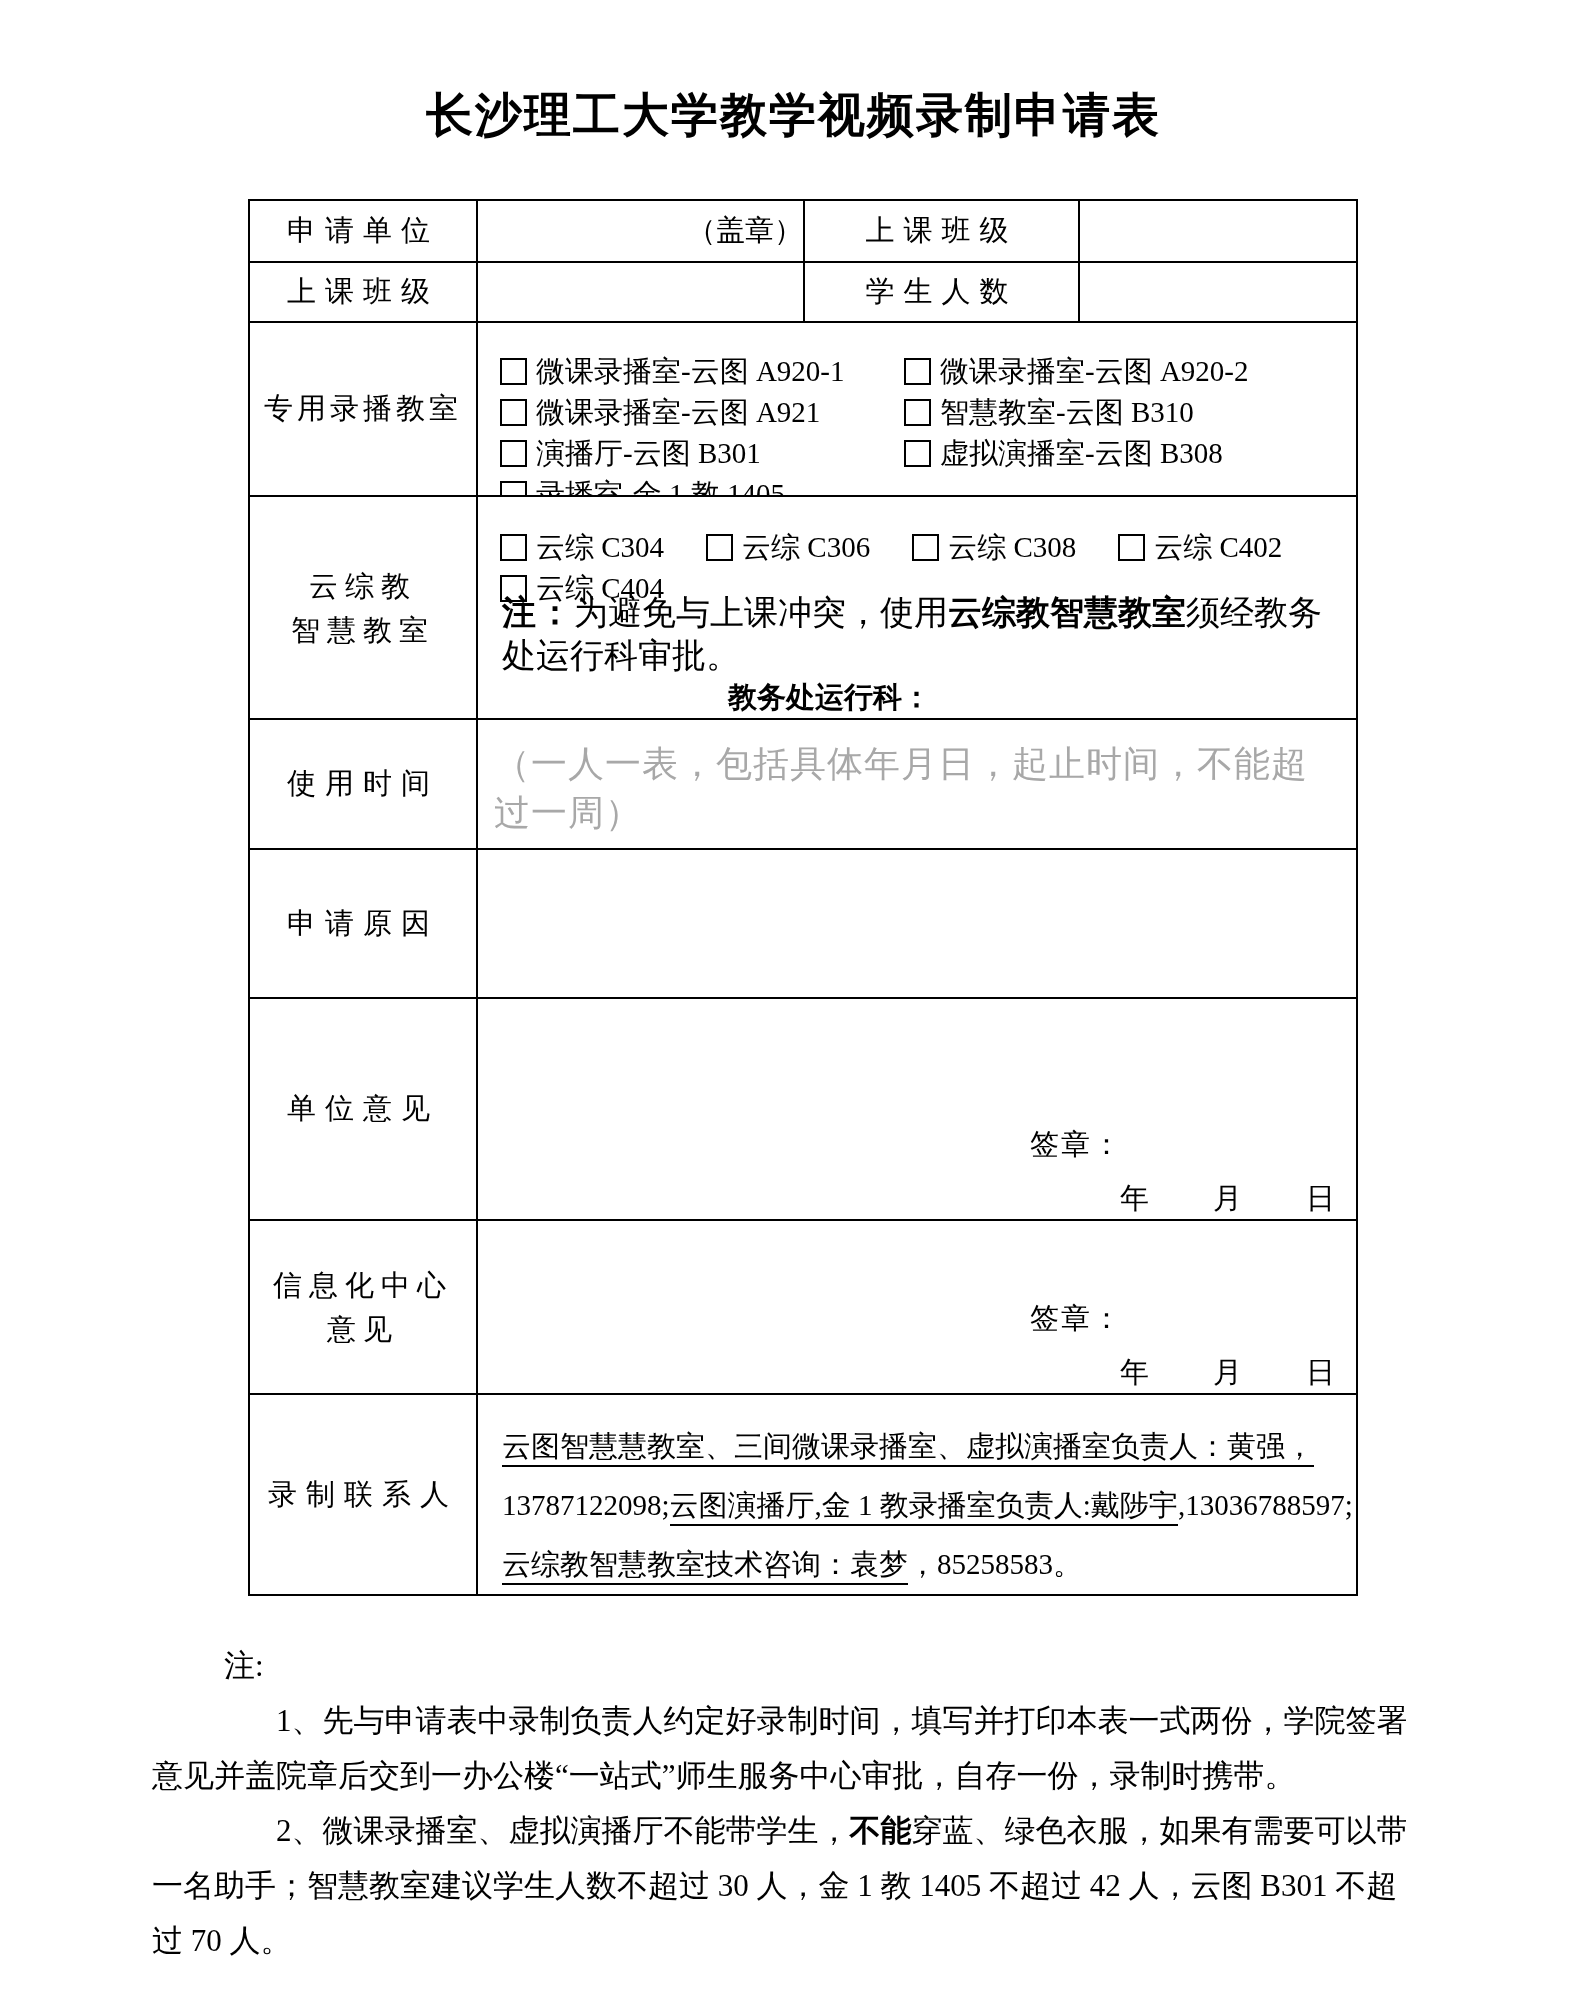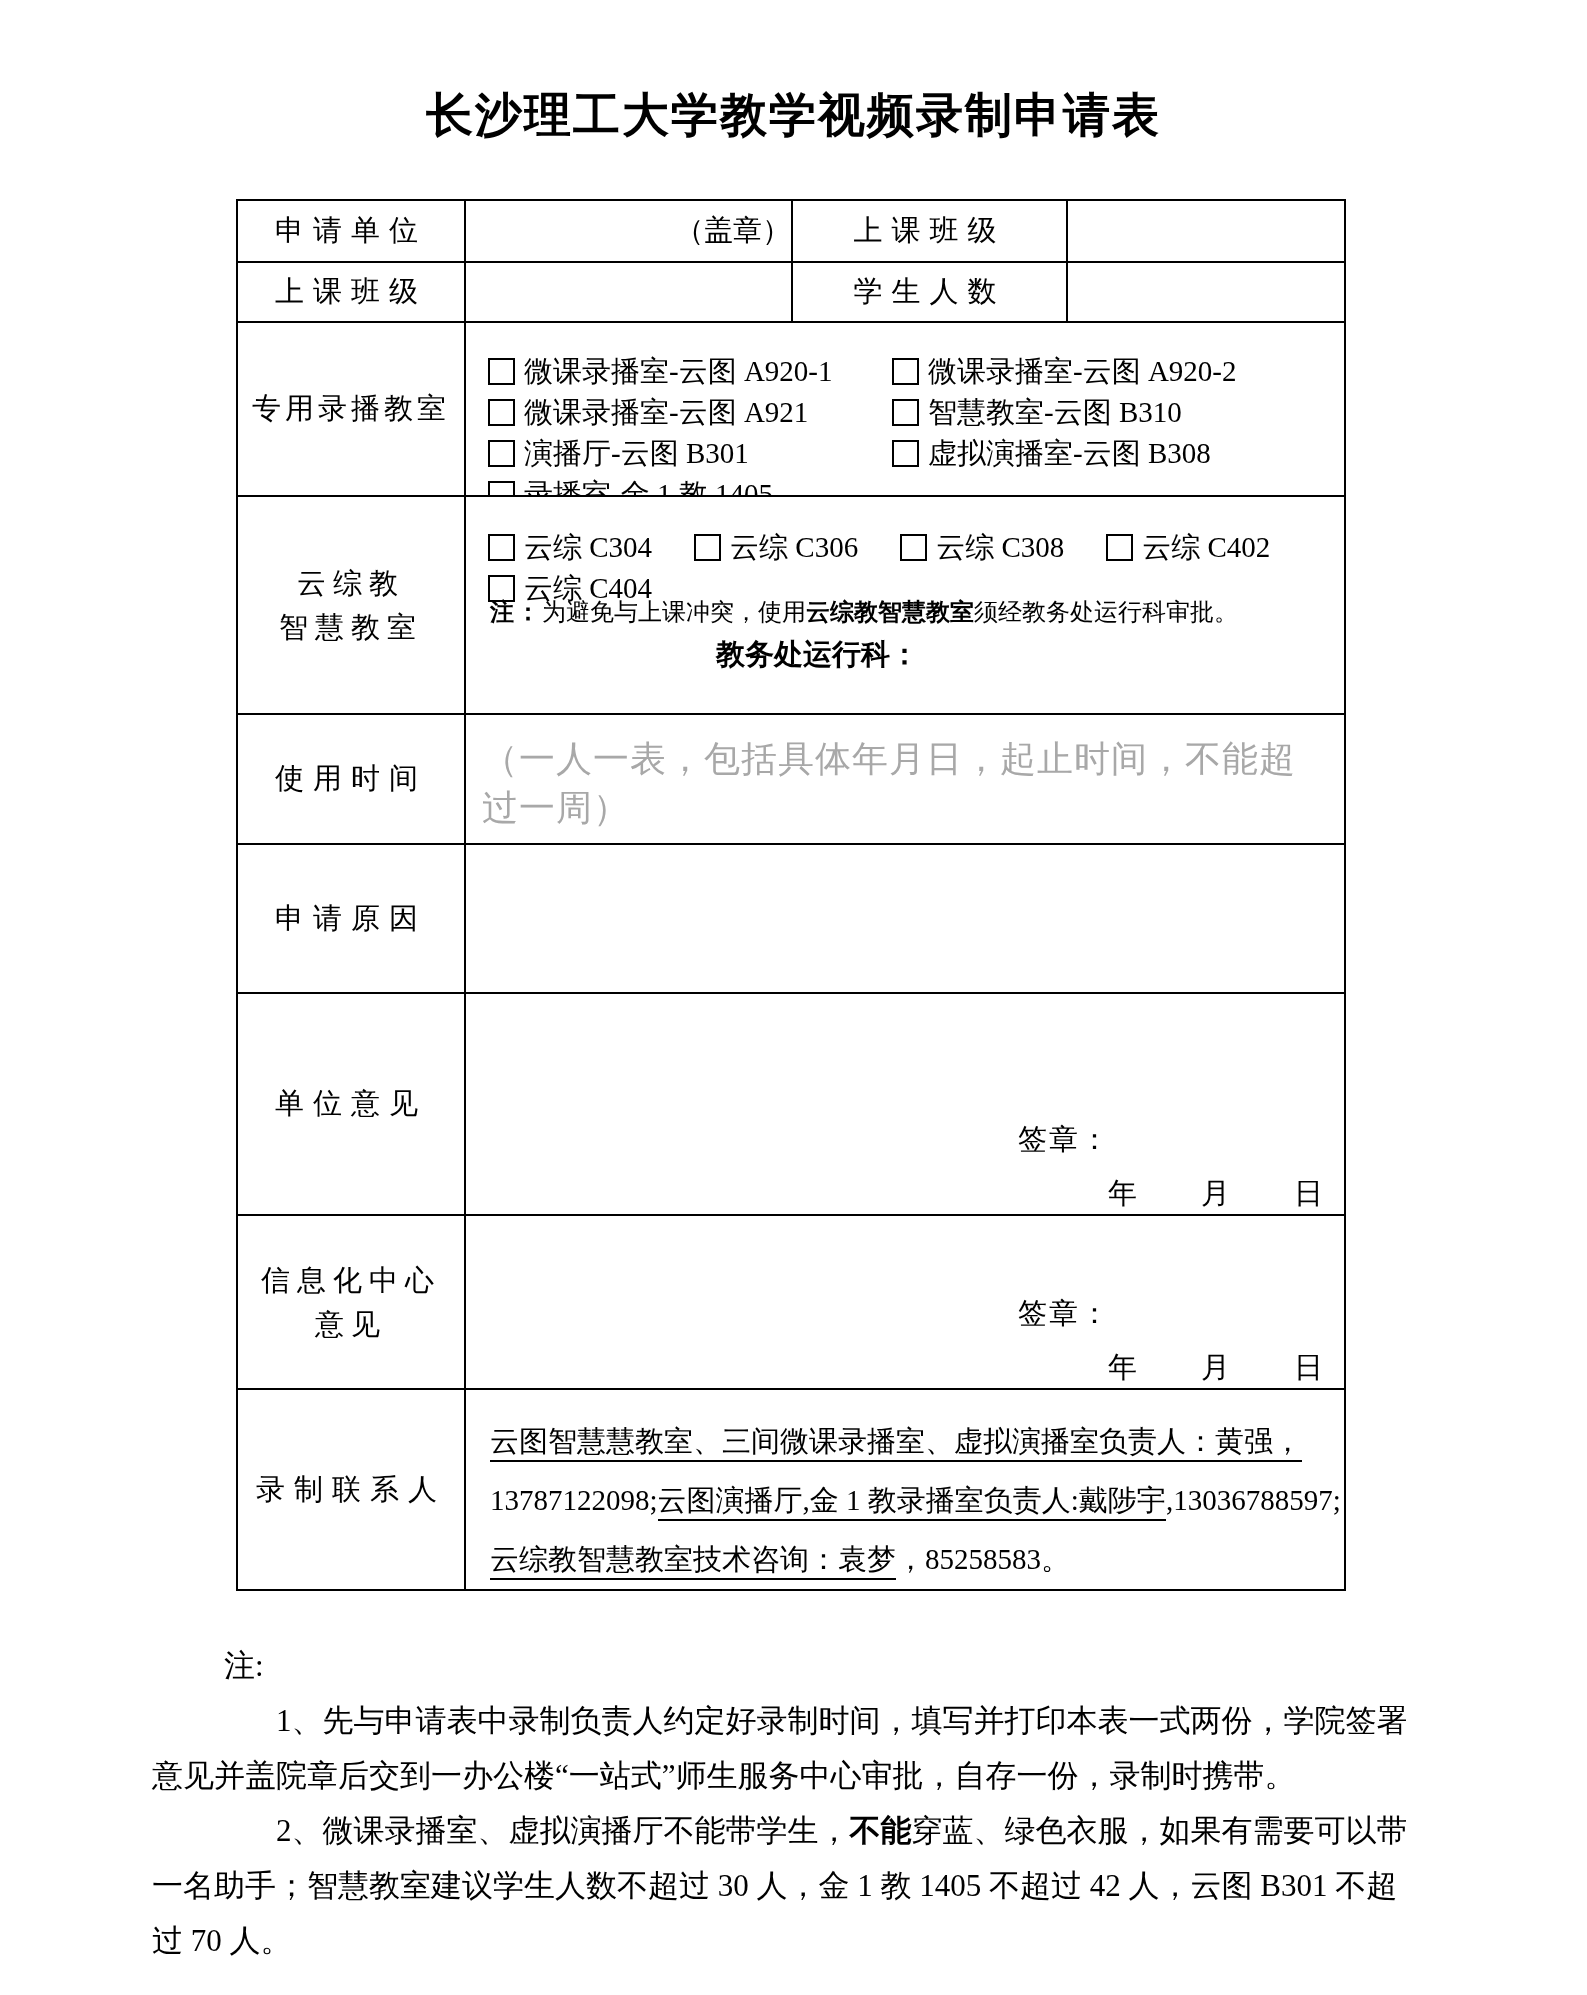--- a/index.html
+++ b/index.html
@@ -4,41 +4,41 @@
 <style>
   html,body { margin:0; padding:0; background:#ffffff; }
   body { width:1587px; height:1995px; color:#000;
          font-family:"Liberation Serif","DejaVu Serif",serif; }
   .page { position:relative; width:1587px; height:1995px; background:#fff; overflow:hidden; }
 
   .title { position:absolute; top:84px; left:0; width:100%; margin:0;
            text-align:center; font-size:47px; font-weight:bold; letter-spacing:2px;
            font-family:"Liberation Sans","DejaVu Sans",sans-serif; }
 
-  table.form { position:absolute; left:236px; top:199px; width:1108px;
+  table.form { position:absolute; left:248px; top:199px; width:1108px;
                border-collapse:collapse; table-layout:fixed; }
   table.form td { border:2px solid #000; padding:0; font-size:29px; vertical-align:middle; overflow:hidden; }
 
   td.lab { text-align:center; letter-spacing:9px; }
   td.labtop { vertical-align:top; text-align:center; letter-spacing:4px; padding-top:10px; }
   .lab2line { line-height:44px; letter-spacing:7px; text-align:center; }
 
   td.stamp { text-align:right; padding-right:6px; }
 
   .opts { padding:8px 0 0 22px; }
   .optrow { display:flex; align-items:center; height:41px; }
   .opt { display:inline-flex; align-items:center; white-space:nowrap;margin-top:40px; }
   .optrow .col-a { width:404px; }
   .cb { display:inline-block; width:23px; height:23px; border:2px solid #000;
         margin-right:9px; flex:none; background:#fff; }
 
   .opts2 { padding:10px 0 0 22px; }
   .opts2 .optrow .opt { margin-right:42px; }
 
-  .cnote { padding:2px 24px 0 24px; line-height:43px; font-size:24px; }
+  .cnote { padding:2px 24px 0 24px; line-height:43px; font-size:34px; }
   .cnote b.prefix { letter-spacing:2px; }
   .approval { font-weight:bold; padding-left:250px; line-height:41px; }
 
   td.hintcell { vertical-align:top; }
   .hint { color:#a8a8a8; font-size:36px; padding:10px 14px 0 16px; letter-spacing:1px; }
 
   td.signcell { vertical-align:top; }
   .signline { margin-left:552px; letter-spacing:2px; }
   .dateline { margin-left:642px; margin-top:14px; letter-spacing:2px; }
   .sc-unit .signline { margin-top:126px; }

